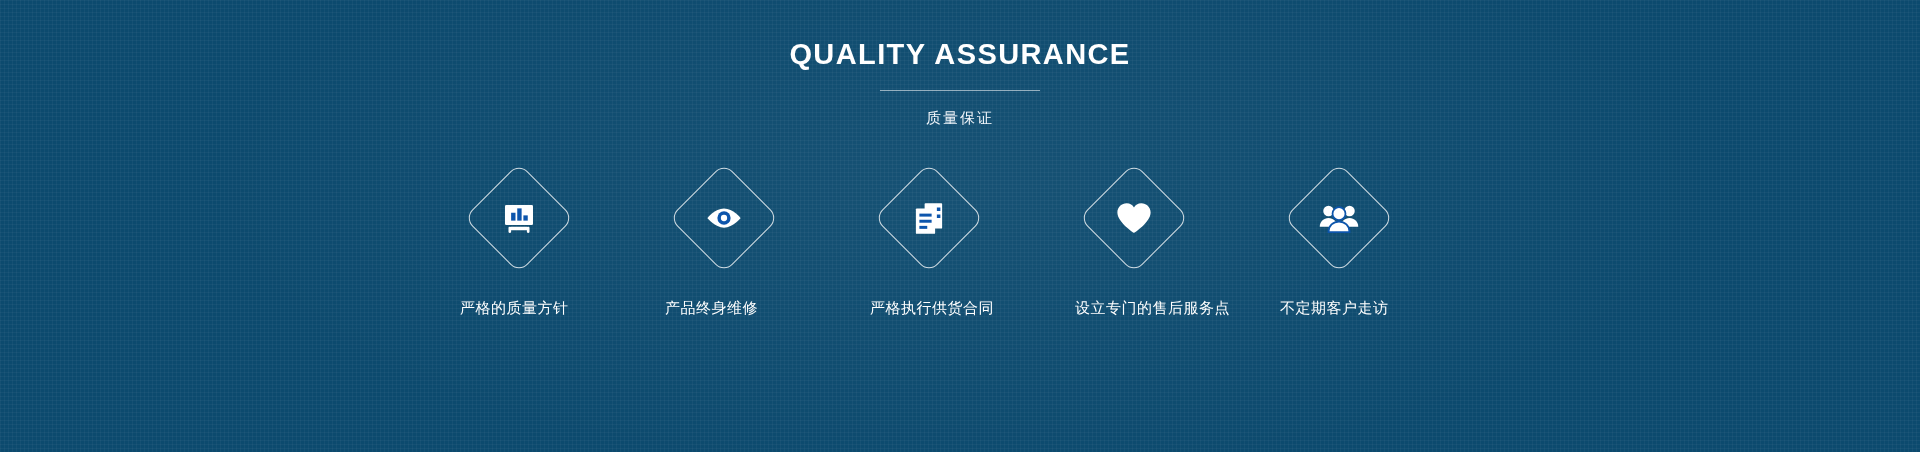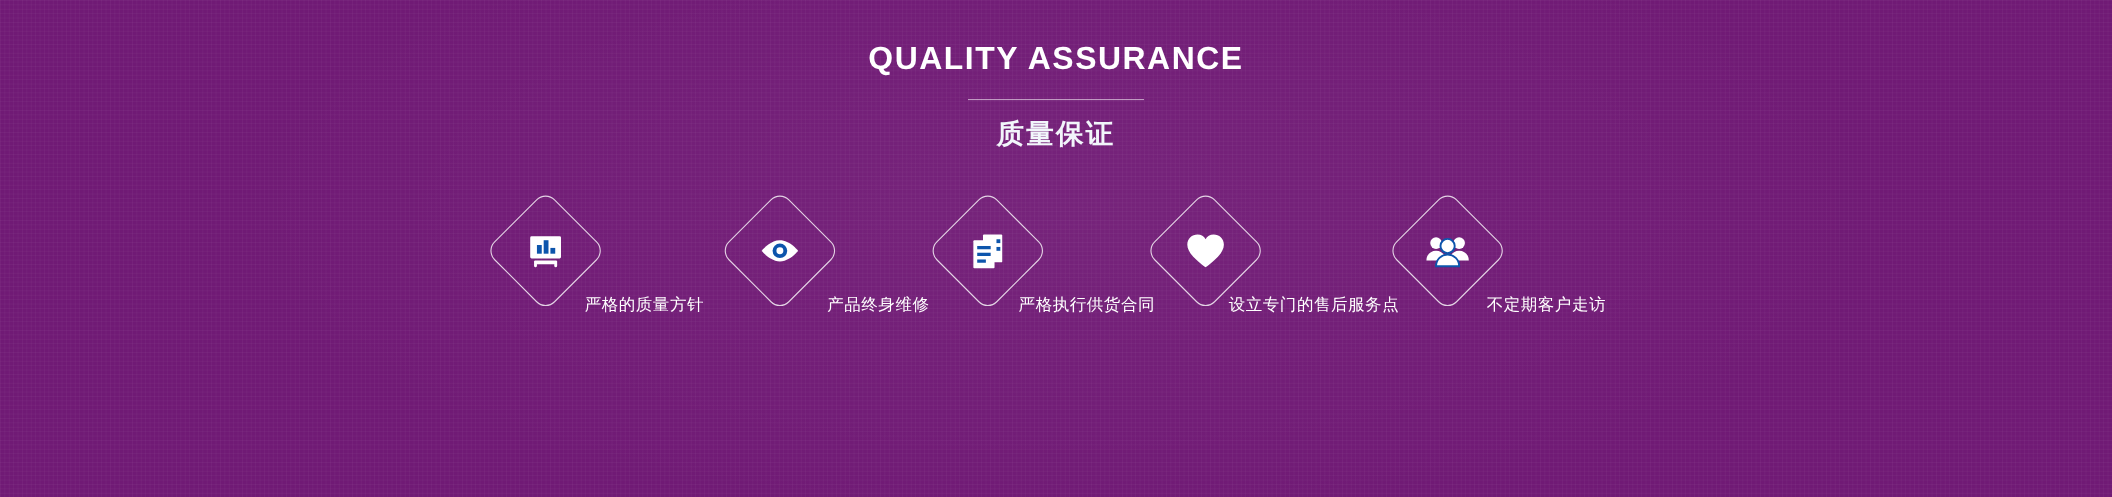--- a/index.html
+++ b/index.html
@@ -13,21 +13,21 @@
     overflow: hidden;
     font-family: "Liberation Sans", "DejaVu Sans", sans-serif;
     background: #0d55ac;
   }
 
   
   .banner {
     position: relative;
     width: 1920px;
     height: 452px;
-    background-color: #701a75;
+    background-color: #0c4a6e;
     box-sizing: border-box;
     overflow: hidden;
   }
 
   
   .banner-texture {
     position: absolute;
     inset: 0;
     pointer-events: none;
     background-image:
@@ -73,41 +73,41 @@
     text-align: center;
   }
   .head-divider {
     width: 160px;
     height: 1px;
     background: rgba(255,255,255,0.55);
     margin: 21px 0 0 0;
   }
   .head-subtitle {
     color: #f2f6fb;
-    font-size: 25px;
-    font-weight: bold;
+    font-size: 15px;
+    font-weight: normal;
     letter-spacing: 2px;
     line-height: 1;
     margin-top: 19px;
     white-space: nowrap;
   }
 
   
   .features {
     margin-top: 34px;
     width: 1000px;
     display: flex;
     justify-content: space-between;
     align-items: flex-start;
   }
   .feature {
     width: 180px;
     display: flex;
-    flex-direction: row;
-    align-items: flex-end;
+    flex-direction: column;
+    align-items: flex-start;
   }
 
   .diamond-wrap {
     width: 118px;
     height: 118px;
     position: relative;
     display: flex;
     align-items: center;
     justify-content: center;
   }

